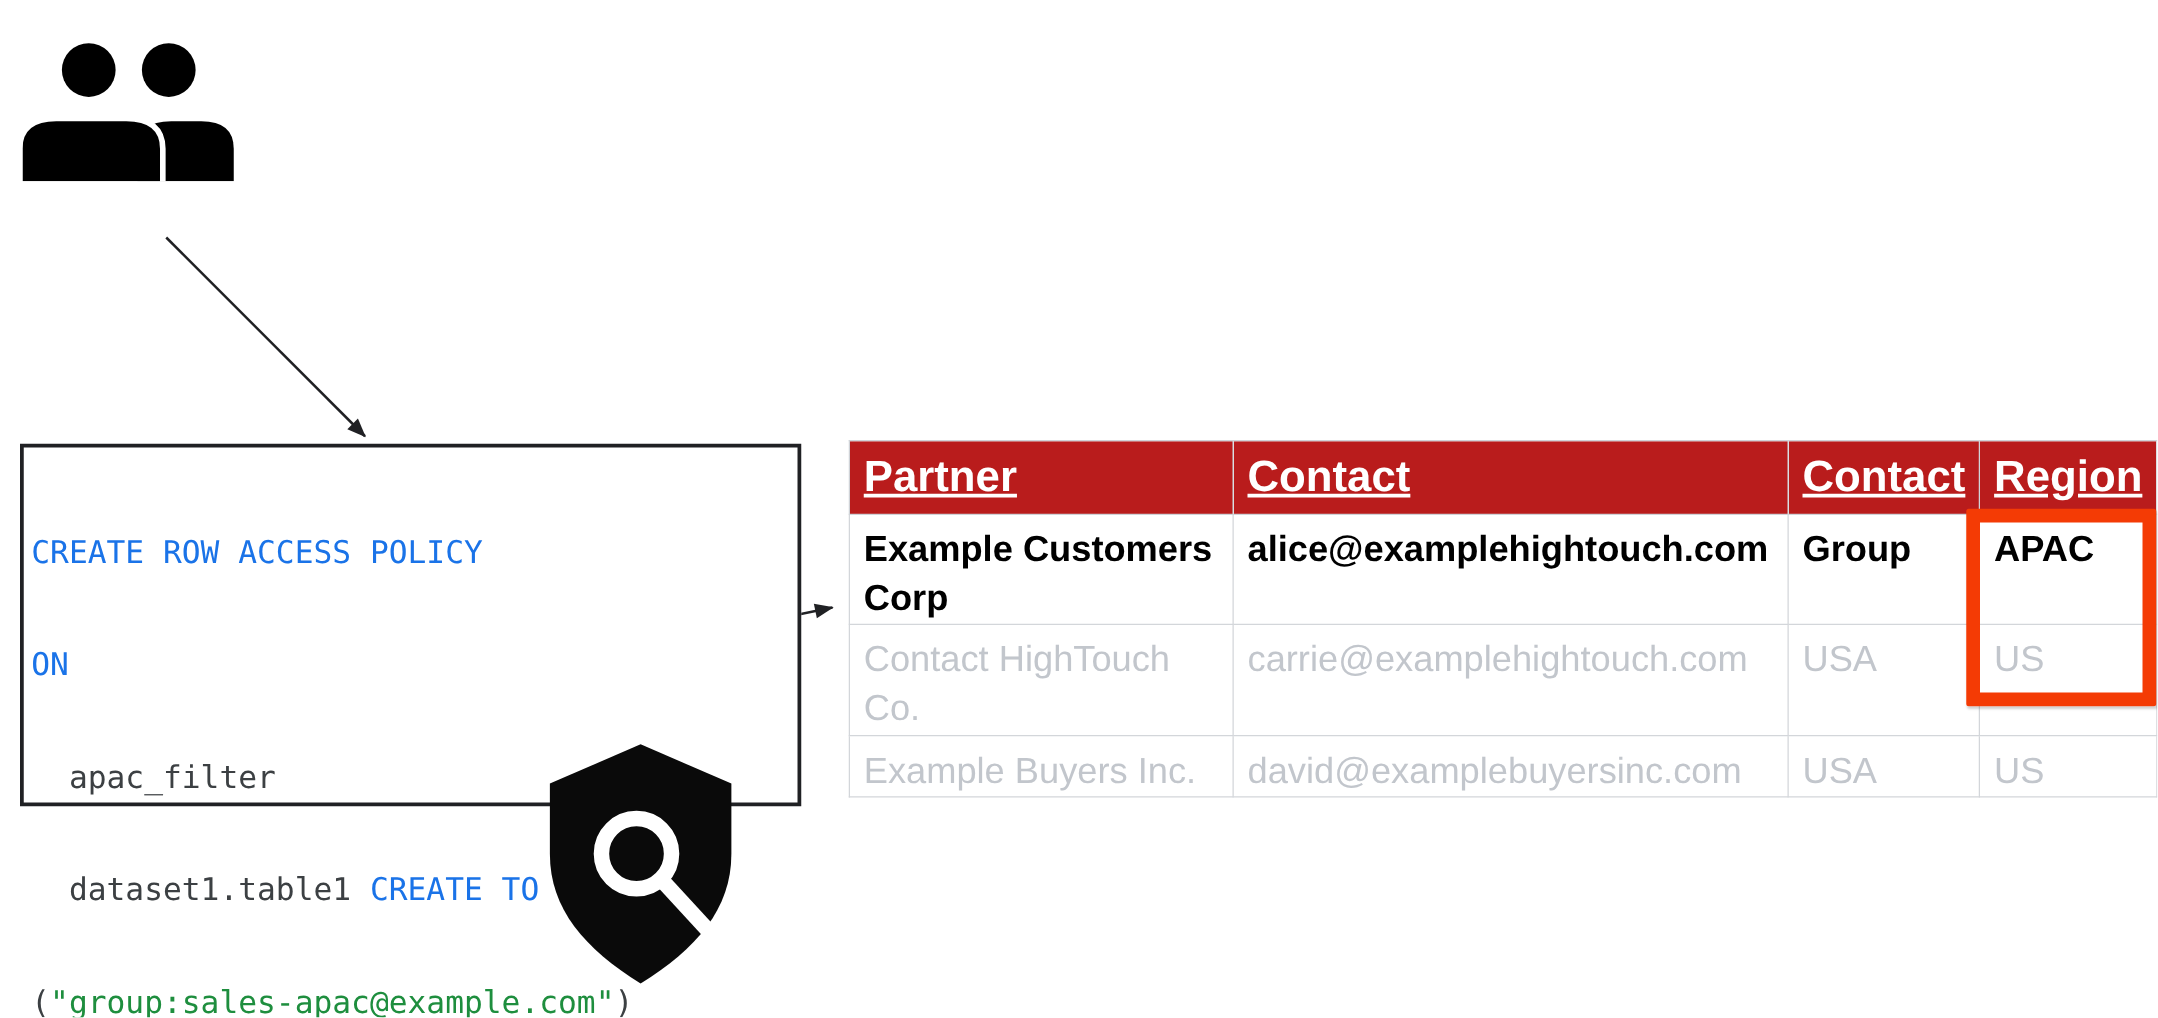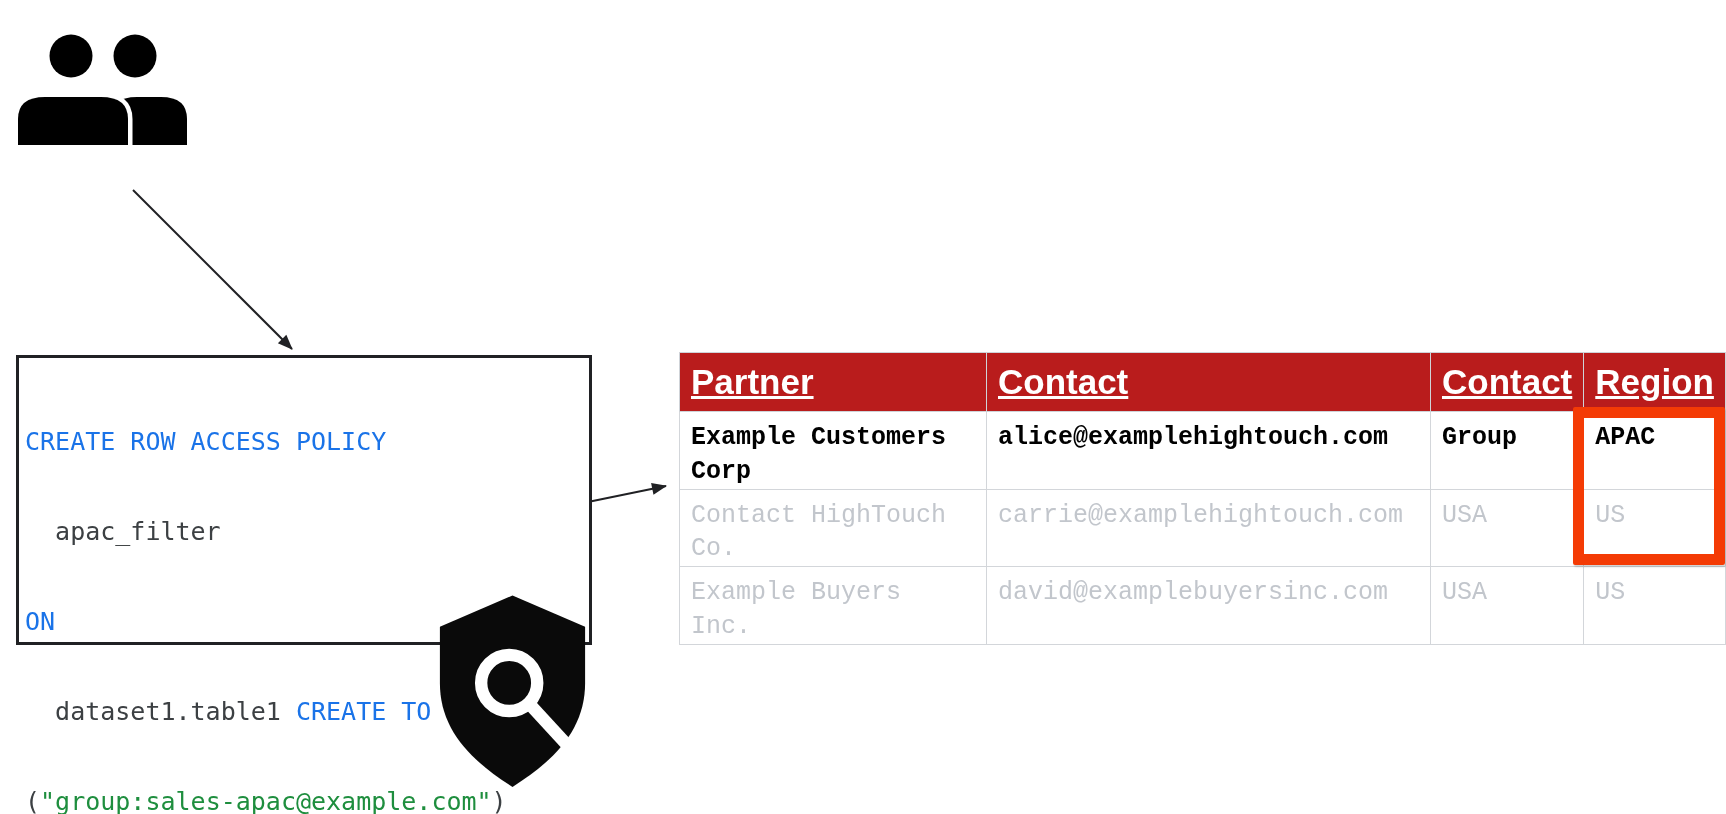--- a/index.html
+++ b/index.html
@@ -10,21 +10,21 @@
   .arrows{position:absolute;left:0;top:0;width:1726px;height:814px;pointer-events:none;z-index:1;}
 
   
   .group-icon{position:absolute;left:18px;top:33px;width:170px;height:112px;z-index:1;}
   .group-label{
     position:absolute;left:18px;top:155px;font-size:26px;color:#111;letter-spacing:0;
   }
 
   
   .code-box{
-    position:absolute;left:16px;top:355px;width:576px;height:290px;box-sizing:border-box;
+    position:absolute;left:16px;top:355px;width:625px;height:290px;box-sizing:border-box;
     border:3px solid #202124;background:#fff;z-index:1;
     padding:9px 4px 0 6px;
     font-family:"DejaVu Sans Mono",monospace;font-size:25px;line-height:30px;
     white-space:pre;color:#3c4043;
   }
   .tok-keyword{color:#1a73e8;}
   .tok-string{color:#1e8e3e;}
   .tok-plain{color:#3c4043;}
 
   
@@ -36,21 +36,21 @@
     border-collapse:collapse;table-layout:fixed;
   }
   table.partners th,table.partners td{
     border:1px solid #d3d6da;overflow:hidden;
   }
   table.partners th{
     background:#b91c1c;color:#fff;font-size:35px;font-weight:bold;text-align:left;
     vertical-align:middle;padding:0 11px;height:58px;border-color:#cfd3d8;text-decoration:underline;
   }
   table.partners td{
-    font-size:25px;line-height:1.35;vertical-align:top;padding:9px 11px 0 11px;font-family:Liberation Mono, monospace;
+    font-size:29px;line-height:1.35;vertical-align:top;padding:9px 11px 0 11px;
   }
   tr.row-granted td{color:#000;font-weight:bold;}
   tr.row-denied td{color:#c2c6cc;font-weight:normal;}
   td.cell-partner{white-space:pre-line;}
   tr.r1{height:76px;} tr.r2{height:72px;} tr.r3{height:58px;} tr.r4{height:45px;}
 
   
   .region-highlight{
     position:absolute;left:1573px;top:407px;width:152px;height:158px;box-sizing:border-box;
     border:11px solid #f43b05;border-radius:2px;z-index:3;
@@ -76,22 +76,22 @@
     <circle cx="117" cy="23" r="21.5" fill="#000"></circle>
     <path d="M92 112 V86 Q92 64 119 64 H143 Q169 64 169 86 V112 Z" fill="#000"></path>
     <circle cx="53" cy="23" r="21.5" fill="#fff" stroke="#fff" stroke-width="9"></circle>
     <circle cx="53" cy="23" r="21.5" fill="#000"></circle>
     <path d="M0 112 V86 Q0 64 27 64 H83 Q110 64 110 86 V112 Z" fill="#fff" stroke="#fff" stroke-width="9"></path>
     <path d="M0 112 V86 Q0 64 27 64 H83 Q110 64 110 86 V112 Z" fill="#000"></path>
   </svg>
 
   <div class="code-box">
     <div><span class="tok-keyword">CREATE ROW ACCESS POLICY</span></div>
+    <div><span class="tok-keyword">ON</span></div>
     <div><span class="tok-plain">  apac_filter</span></div>
-    <div><span class="tok-keyword">ON</span></div>
     <div><span class="tok-plain">  dataset1.table1 </span><span class="tok-keyword">CREATE TO</span></div>
     <div><span class="tok-plain">(</span><span class="tok-string">"group:sales-apac@example.com"</span><span class="tok-plain">)</span></div>
     
     
   </div>
 
   <svg class="shield-icon" viewBox="0 0 100 121">
     <path d="M50 2 L94 21 V55 C94 82 77 101 50 118 C23 101 6 82 6 55 V21 Z" fill="#0a0a0a"></path>
     <circle cx="48" cy="55" r="17" fill="none" stroke="#fff" stroke-width="7.5"></circle>
     <line x1="60" y1="67.5" x2="89" y2="99" stroke="#fff" stroke-width="7.5"></line>

